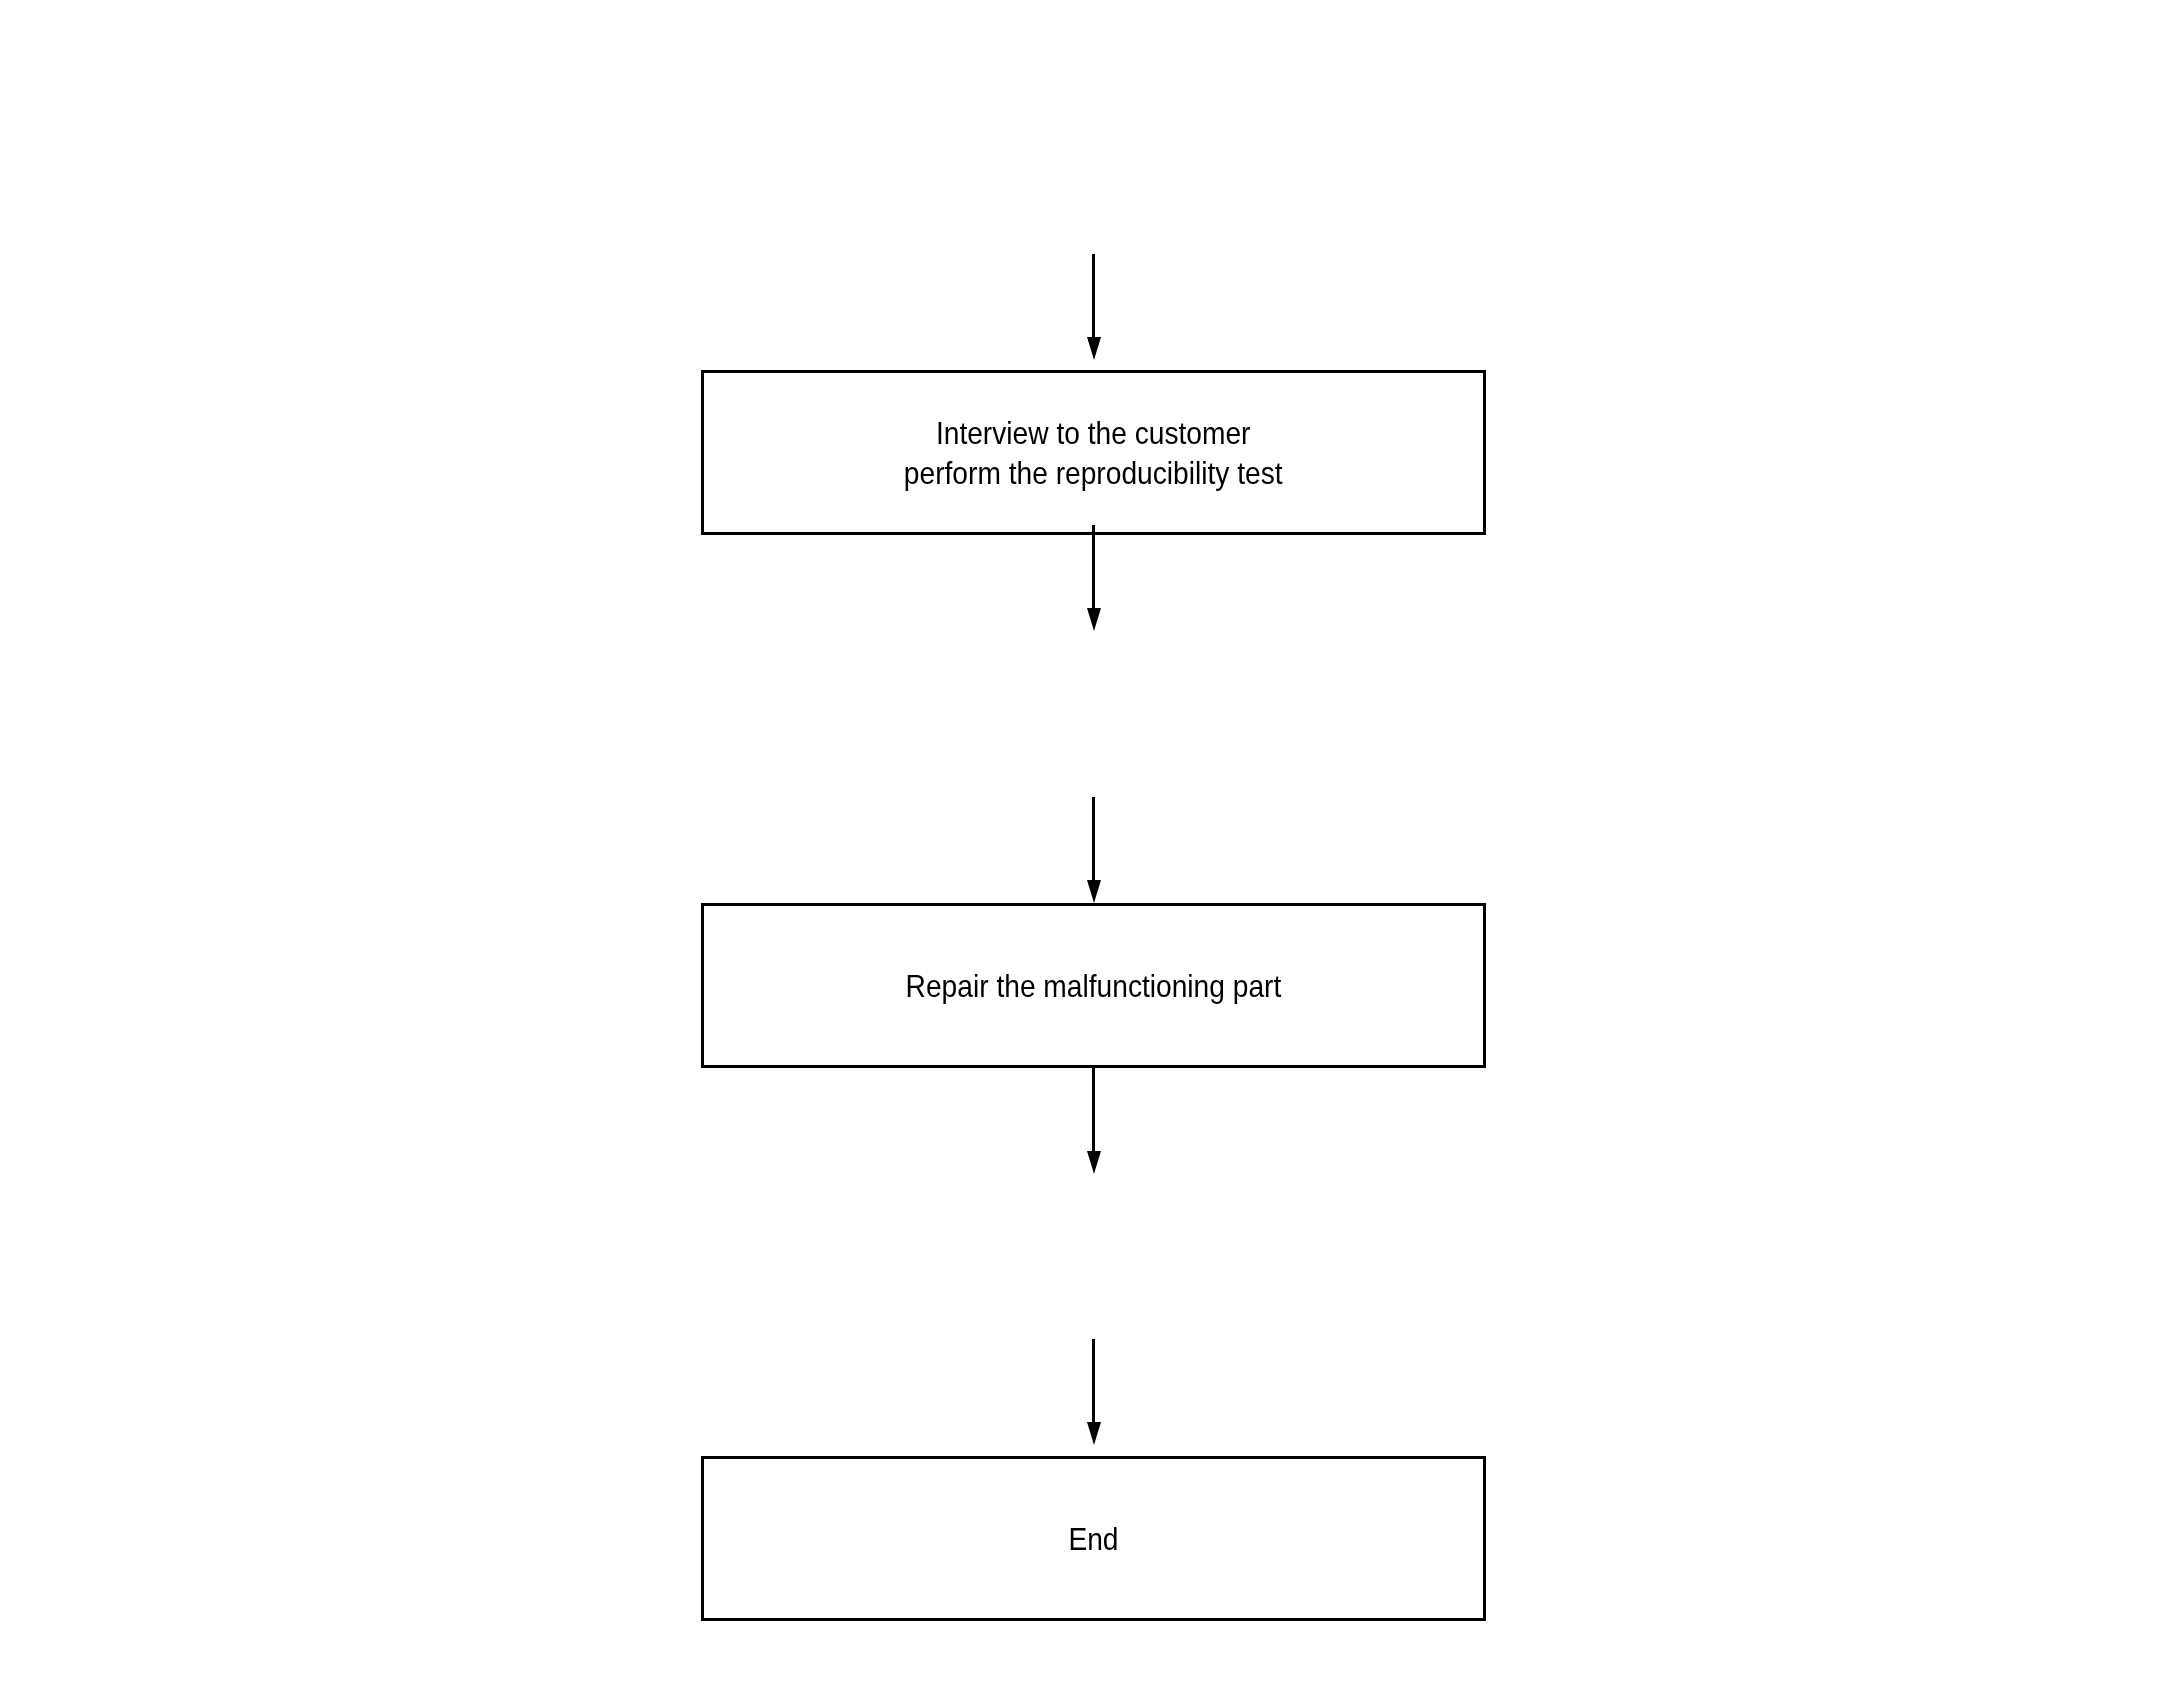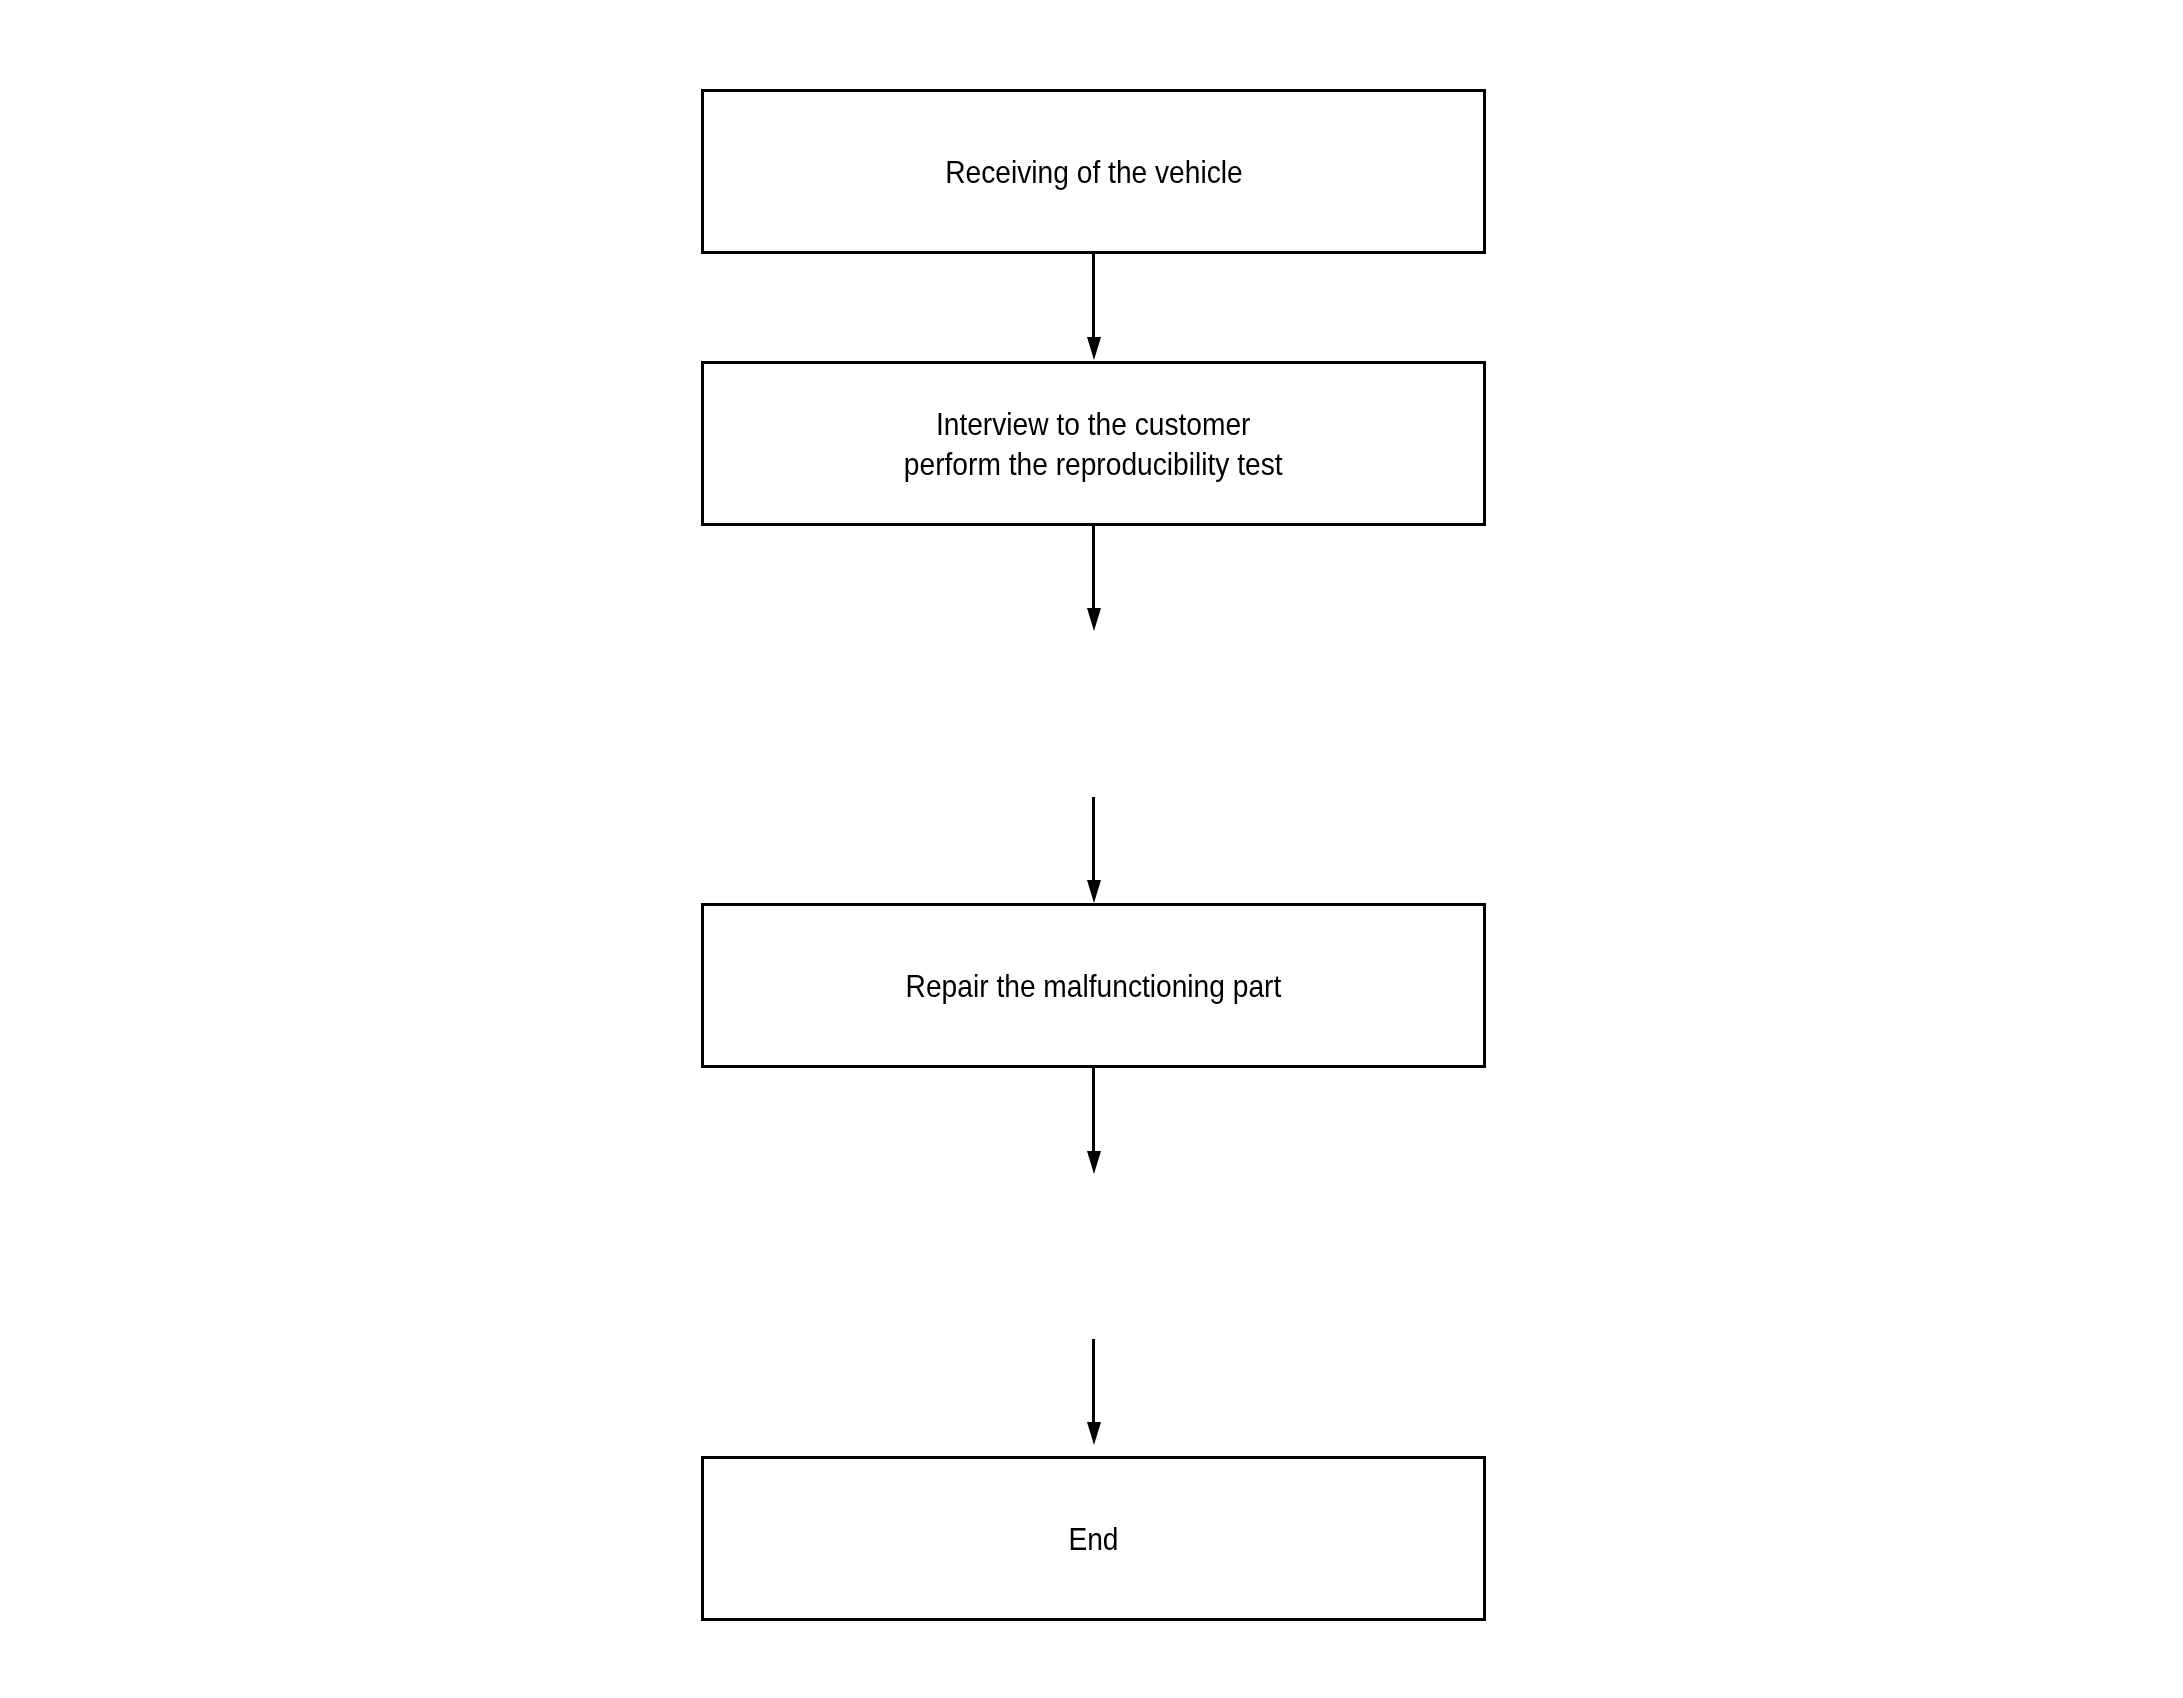--- a/index.html
+++ b/index.html
@@ -53,32 +53,27 @@
     border-left: 7px solid transparent;
     border-right: 7px solid transparent;
     border-top: 23px solid #000000;
   }
 </style>
 </head>
 <body>
 
 <div class="canvas">
 
-  <div class="node" style="top:89px">
-    <div class="node-text">
-      <span class="line">Receiving of the vehicle</span>
-    </div>
-  </div>
 
   <div class="flow-arrow" style="top:254px">
     <div class="arrow-shaft"></div>
     <div class="arrow-head"></div>
   </div>
 
-  <div class="node" style="top:361px">
+  <div class="node" style="top:370px">
     <div class="node-text">
       <span class="line">Interview to the customer</span>
       <span class="line">perform the reproducibility test</span>
     </div>
   </div>
 
   <div class="flow-arrow" style="top:525px">
     <div class="arrow-shaft"></div>
     <div class="arrow-head"></div>
   </div>

